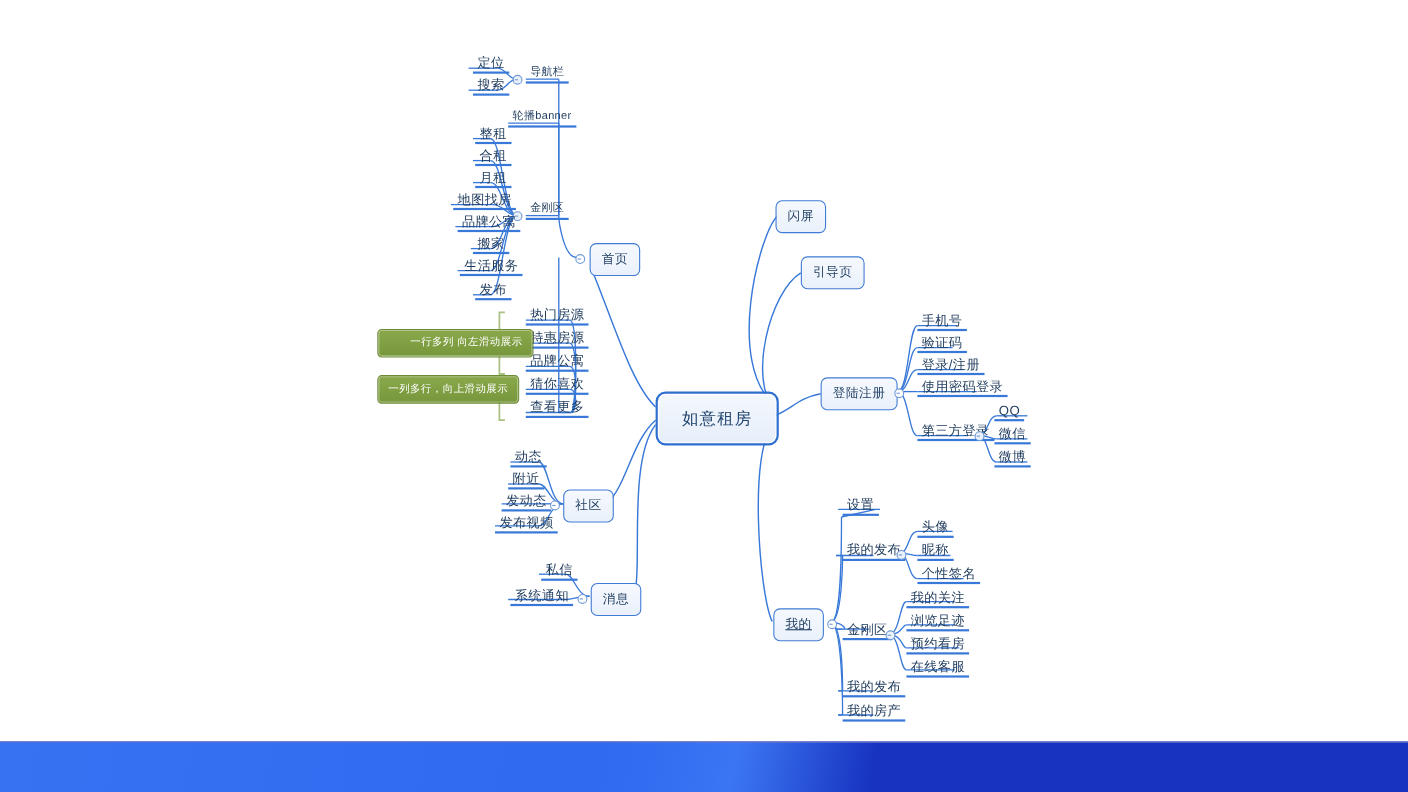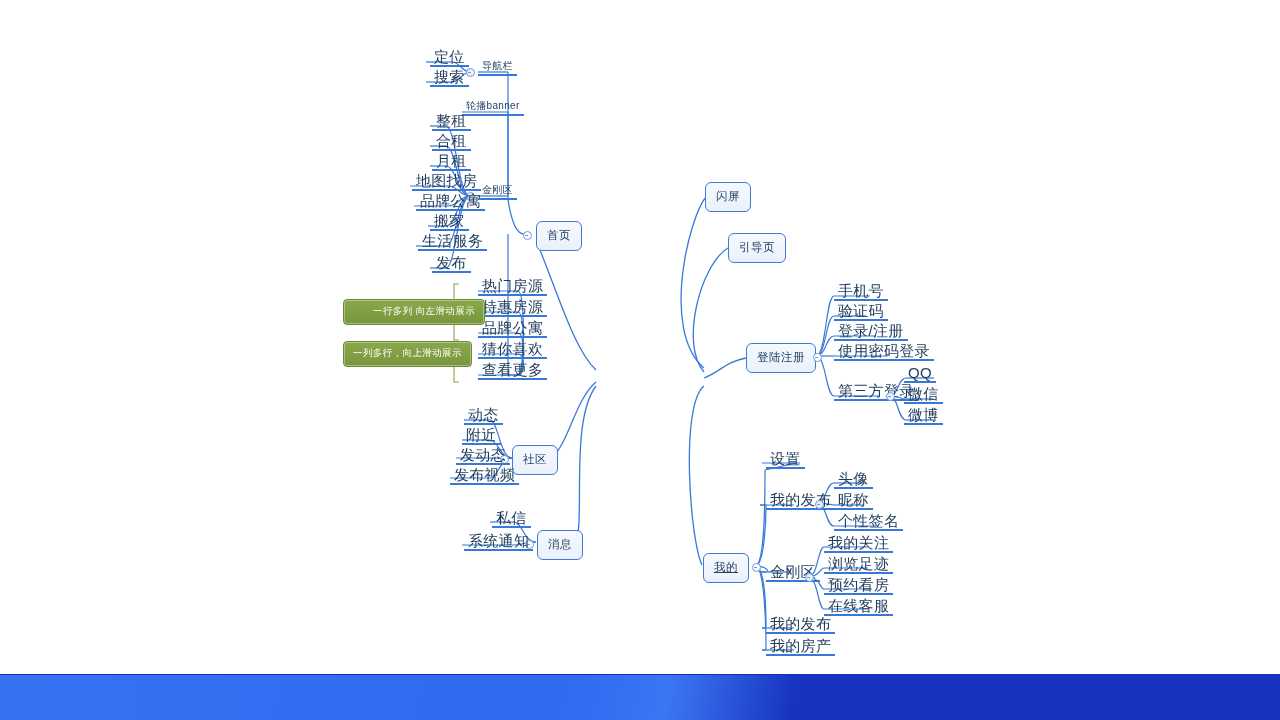--- a/index.html
+++ b/index.html
@@ -42,21 +42,21 @@
     border-radius: 6px;
     background: linear-gradient(180deg, #f6f9fe 0%, #eaf1fb 100%);
     color: #223f63;
     font-size: 11.5px;
     padding: 6px 10px 7px 10px;
     letter-spacing: .5px;
   }
   
   .leaf {
     color: #1d3a5c;
-    font-size: 15px;
+    font-size: 12px;
     letter-spacing: .3px;
     padding: 0 4px 2px 4px;
     border-bottom: 2.2px solid #3878d8;
     line-height: 12px;
   }
   .leaf.mid { font-size: 10px; }
   
   .green {
     background: linear-gradient(180deg, #8aa84b 0%, #77973c 100%);
     border: 1px solid #6d8c36;
@@ -252,20 +252,21 @@
       <path d="M808 577 C 820 577, 820 568, 824 568"></path>
       <path d="M808 577 C 820 577, 820 589, 824 589"></path>
       <path d="M808 577 C 818 577, 818 609, 824 609"></path>
       <path d="M824 547 L868 547"></path>
       <path d="M824 568 L868 568"></path>
       <path d="M824 589 L872 589"></path>
       <path d="M824 609 L868 609"></path>
     </g>
   </svg>
 
+  <div class="node root" style="left:596px; top:356px;">如意租房</div>
 
   <div class="node boxed" style="left:536px; top:221px;">首页</div>
   <div class="toggle" style="left:523px; top:231px;"></div>
 
   <div class="node leaf mid" style="left:478px; top:60px;">导航栏</div>
   <div class="toggle filled" style="left:466px; top:68px;"></div>
 
   <div class="node leaf" style="left:430px; top:51px;">定位</div>
   <div class="node leaf" style="left:430px; top:71px;">搜索</div>
 

